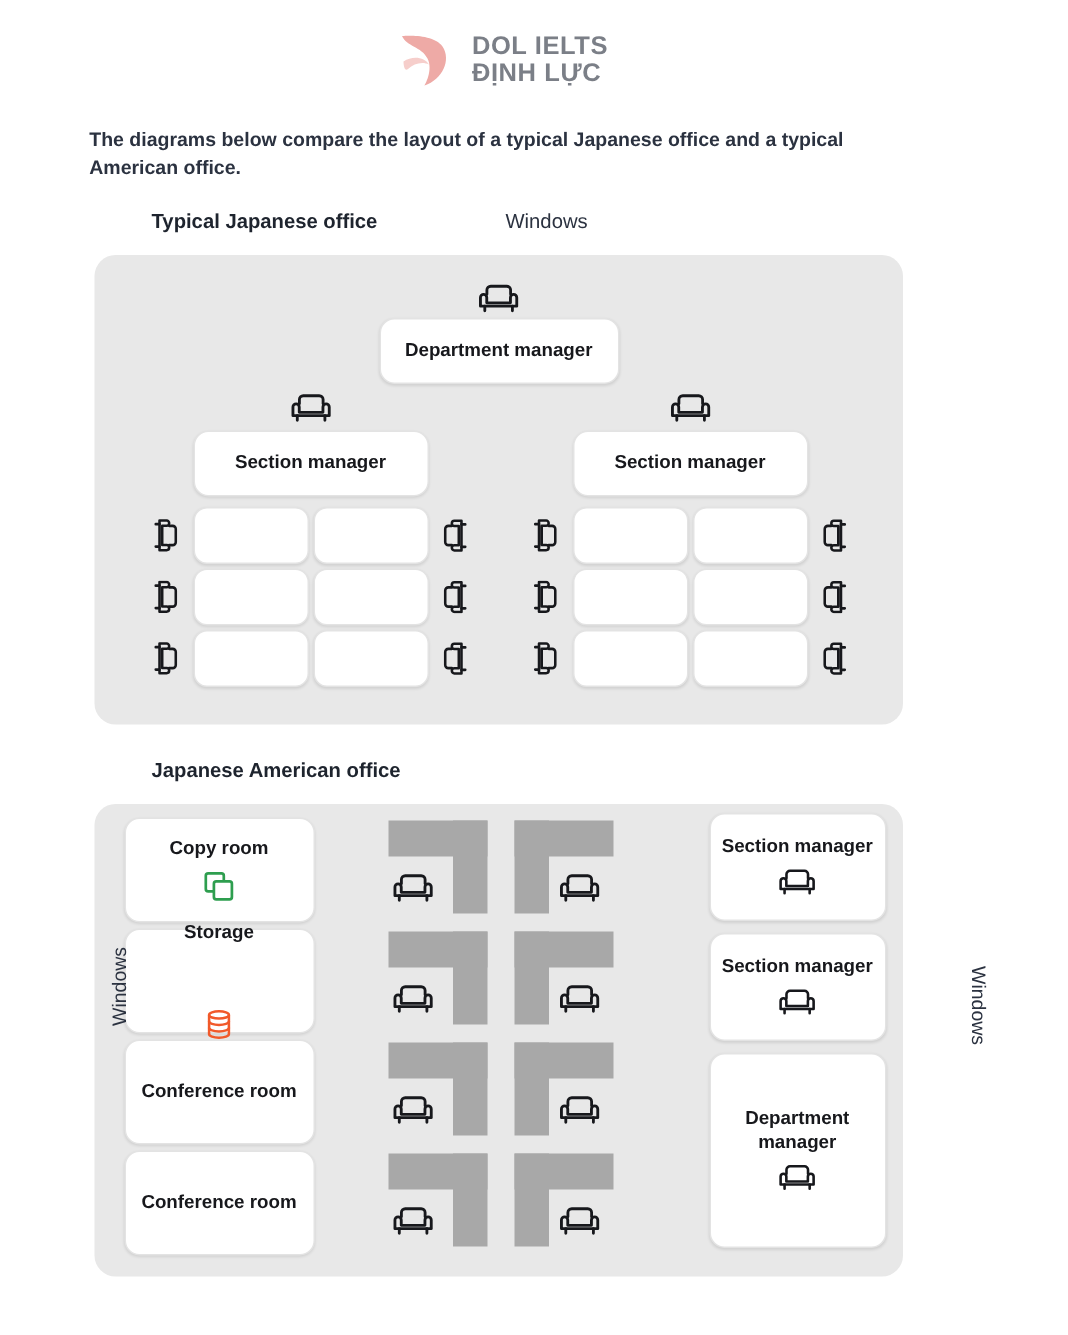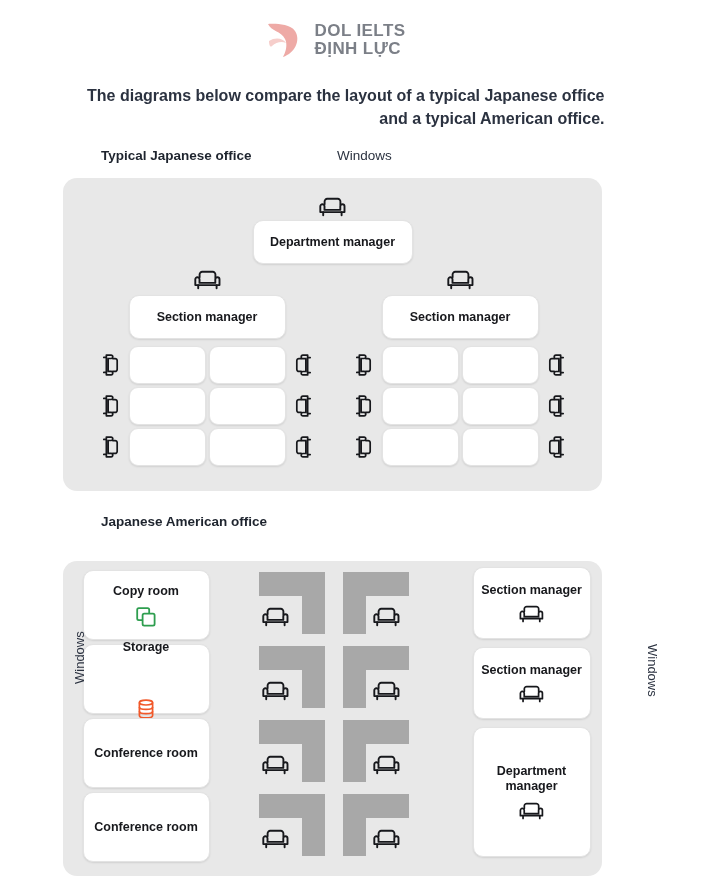--- a/index.html
+++ b/index.html
@@ -39,22 +39,22 @@
     font-size: 17px;
     font-weight: bold;
     color: #7b7f87;
     letter-spacing: .4px;
   }
 
   
   .title {
     margin: 22px auto 0;
     width: 545px;
-    text-align: right;
-    font-size: 16px;
+    text-align: left;
+    font-size: 13px;
     font-weight: bold;
     color: #2b3240;
     line-height: 1.45;
   }
 
   
   .section-head {
     position: relative;
     width: 712px;
     height: 24px;
@@ -80,21 +80,21 @@
     position: relative;
     background: #e8e8e8;
     border-radius: 14px;
   }
   .panel-jp {
     margin: 6px auto 0;
     width: 539px;
     height: 313px;
   }
   .panel-us {
-    margin: 23px auto 0;
+    margin: 6px auto 0;
     width: 539px;
     height: 315px;
   }
 
   
   .card {
     position: absolute;
     background: #ffffff;
     border: 1px solid #e3e3e3;
     border-radius: 10px;

